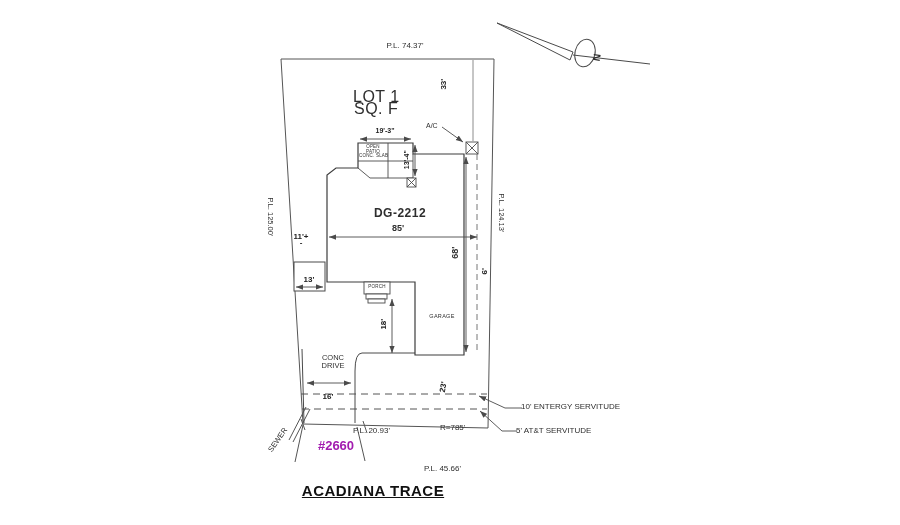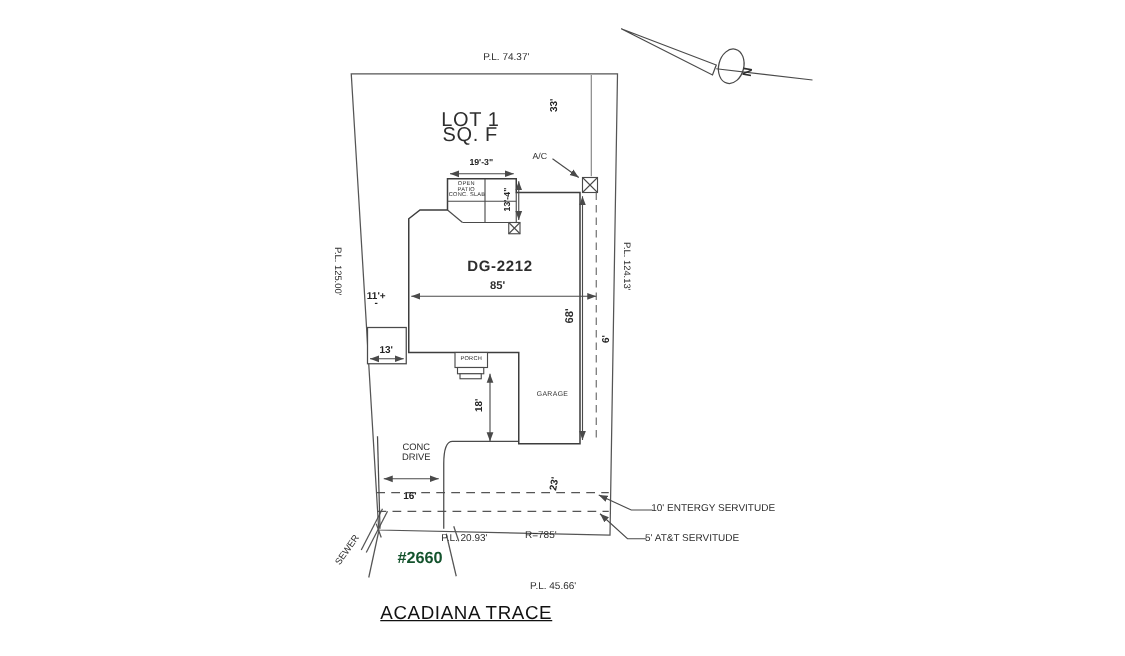--- a/index.html
+++ b/index.html
@@ -13,22 +13,22 @@
   .rot-ccw{transform:rotate(-90deg);}
   .rot-cw{transform:rotate(90deg);}
   .f4{font-size:4.5px;letter-spacing:.2px;}
   .f5{font-size:5.5px;letter-spacing:.3px;}
   .f7{font-size:7px;}
   .f75{font-size:7.5px;}
   .f8{font-size:8px;}
   .f9{font-size:9px;font-weight:bold;}
   .f11{font-size:16px;letter-spacing:.5px;padding-left:42px;}
   .dim{font-weight:bold;color:#222;}
-  .title{font-size:15px;font-weight:normal;text-decoration:underline;letter-spacing:.5px;color:#111;}
-  .houseno{font-size:13px;font-weight:bold;color:#14532d;}
+  .title{font-size:15px;font-weight:bold;text-decoration:underline;letter-spacing:.5px;color:#111;}
+  .houseno{font-size:13px;font-weight:bold;color:#a21caf;}
   .model{font-size:12px;font-weight:bold;letter-spacing:.5px;}
   .stack span{display:block;}
 </style>
 </head>
 <body>
 
 <div id="canvas">
 
   <svg id="plat-svg" width="900" height="525" viewBox="0 0 900 525">
     <defs>
@@ -172,21 +172,21 @@
   </div>
 
   <div class="lbl f8 dim ctr" style="left:314px;top:373px;width:28px;margin-top:20px;">16'</div>
 
   <div class="lbl f8 dim ctr" style="left:431px;top:383px;width:26px;transform:rotate(-80deg);">23'</div>
 
   <div class="lbl f8" style="left:521px;top:403px;">10' ENTERGY SERVITUDE</div>
 
   <div class="lbl f8" style="left:516px;top:427px;">5' AT&amp;T SERVITUDE</div>
 
-  <div class="lbl f8" style="left:420px;top:424px;">R=785'</div>
+  <div class="lbl f8" style="left:440px;top:424px;">R=785'</div>
 
   <div class="lbl f8" style="left:424px;top:436px;margin-top:29px;">P.L. 45.66'</div>
 
   <div class="lbl f8" style="left:305px;top:427px;margin-left:48px;">P.L. 20.93'</div>
 
   <div class="lbl houseno ctr" style="left:308px;top:439px;width:56px;">#2660</div>
 
   <div class="lbl f75 ctr" style="left:258px;top:436px;width:40px;transform:rotate(-55deg);">SEWER</div>
 
   <div class="lbl f9 ctr" style="left:588px;top:52px;width:16px;transform:rotate(100deg);font-size:10px;">N</div>

